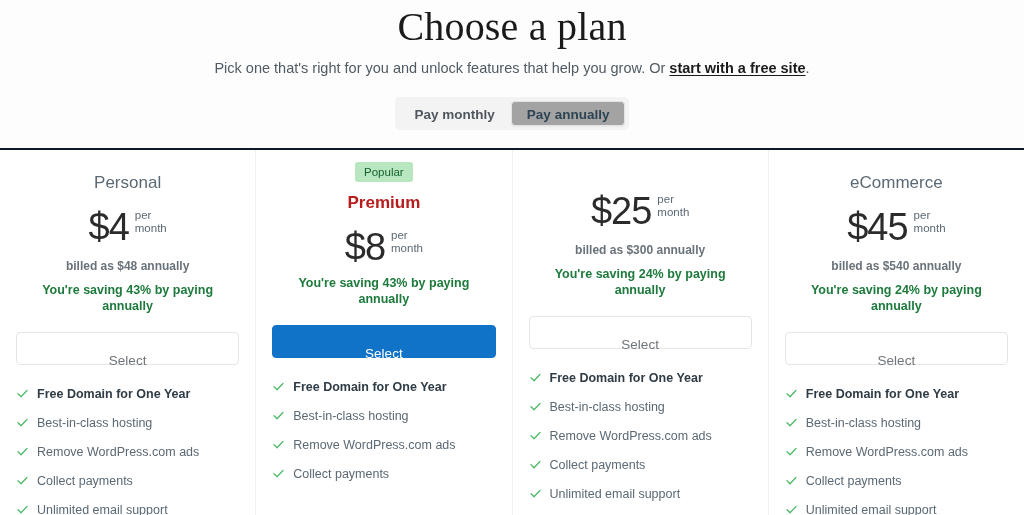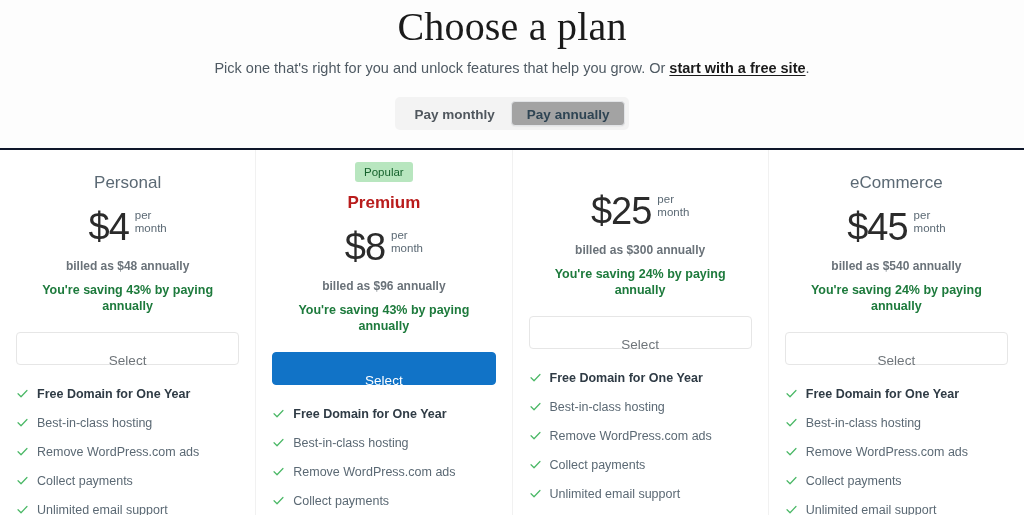--- a/index.html
+++ b/index.html
@@ -323,21 +323,20 @@
       </div>
       <div class="plan popular">
         <div class="badge-row">
           <span class="badge">Popular</span>
         </div>
         <div class="plan-name">Premium</div>
         <div class="price-row">
           <span class="price-amount">$8</span>
           <span class="price-period"><span>per</span><br><span>month</span></span>
         </div>
-        <div class="billed">billed as $96 annually</div>
         <div class="saving">You're saving 43% by paying annually</div>
         <button class="select-btn">Select</button>
         <ul class="features">
           <li class="feature highlight">
             <span class="check-icon">
               <svg width="13" height="13" viewBox="0 0 16 16" fill="none" xmlns="http://www.w3.org/2000/svg">
                 <path d="M2.5 8.3 L6.2 12 L13.5 4.3" stroke="currentColor" stroke-width="1.5" stroke-linecap="round" stroke-linejoin="round"></path>
               </svg>
             </span>
             <span>Free Domain for One Year</span>

